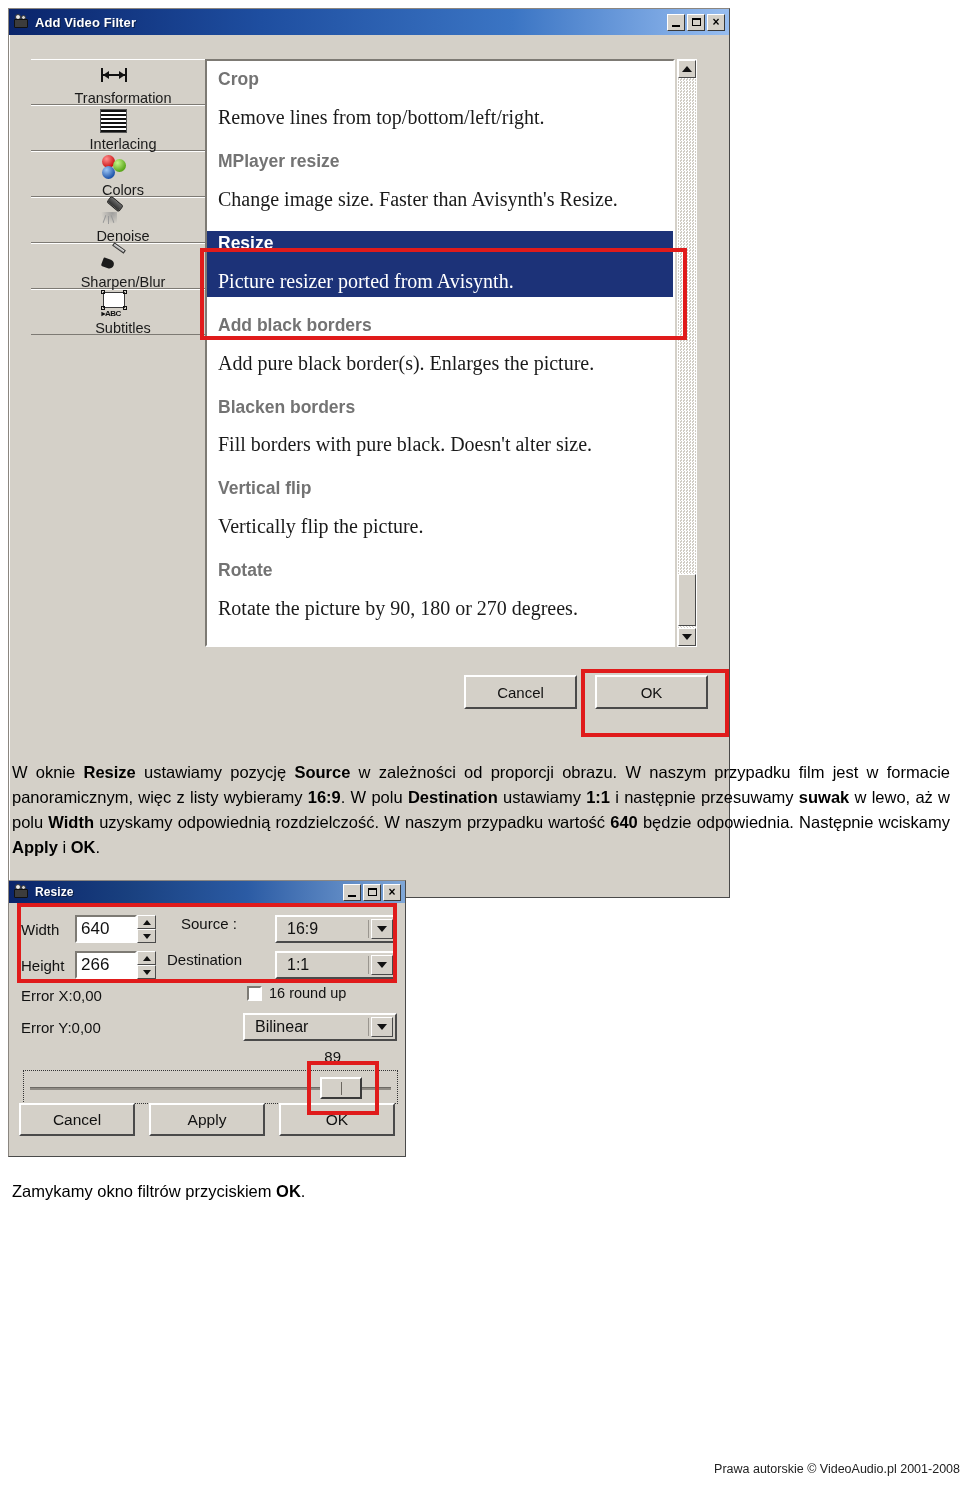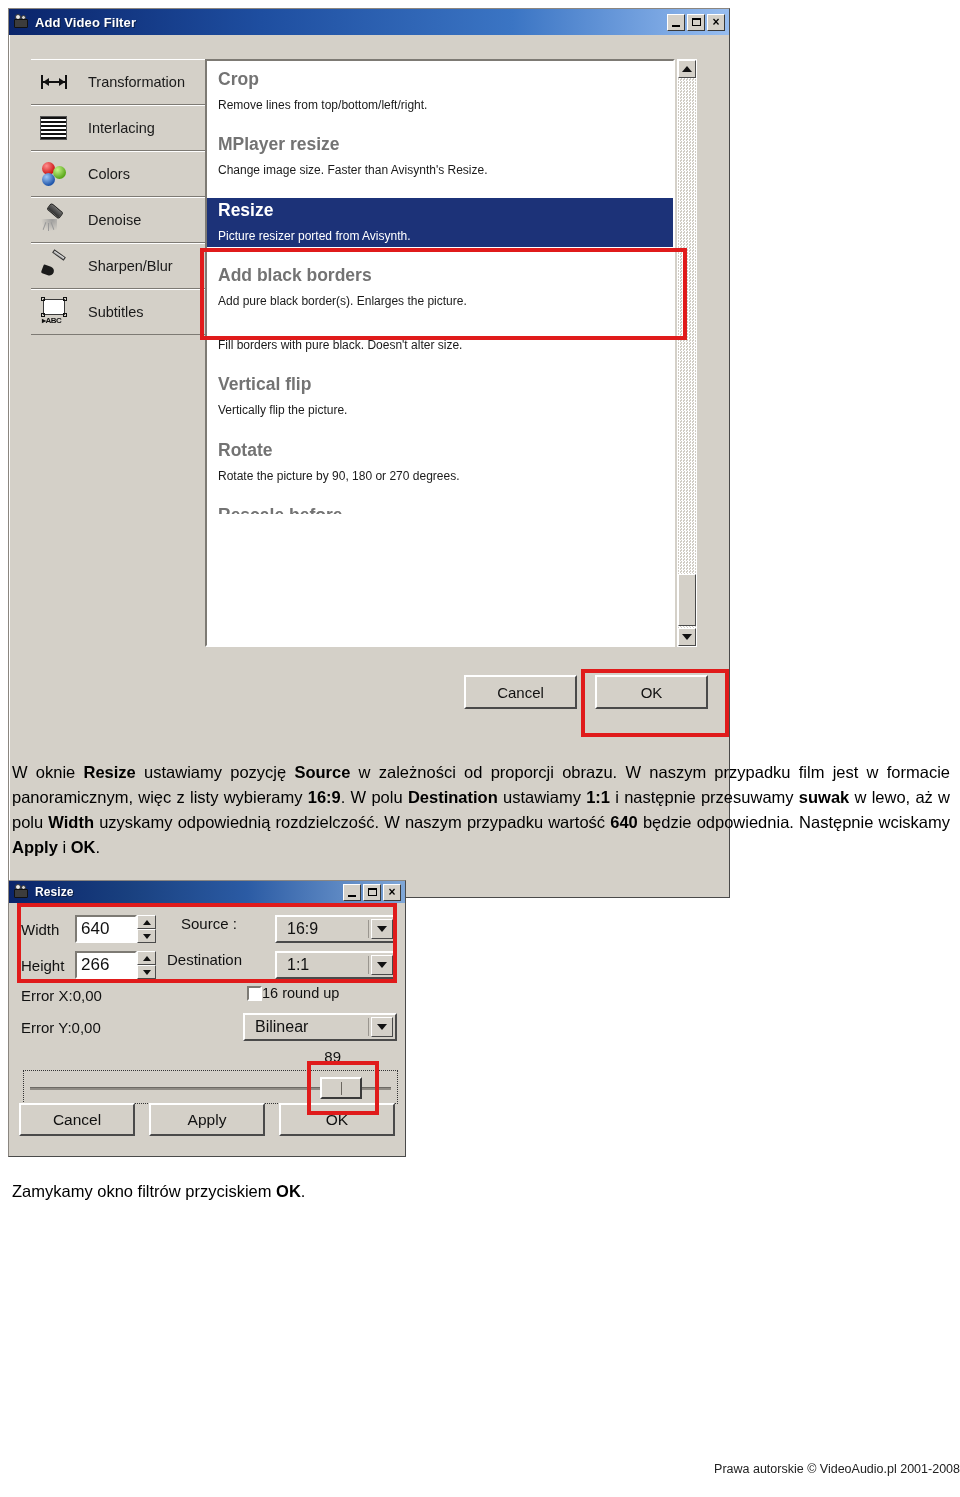--- a/index.html
+++ b/index.html
@@ -72,20 +72,21 @@
   .avf-body { position: absolute; left: 0; top: 26px; right: 0; bottom: 0; }
 
   
   .cat-list { position: absolute; left: 22px; top: 24px; width: 176px; }
   .cat-item {
     height: 46px; display: flex; align-items: center;
     background: #d4d0c8;
     border-top: 1px solid #ffffff;
     border-bottom: 1px solid #7d7a74;
     padding-left: 8px;
+    flex-direction: column;
   }
   .cat-item:first-child { border-top: 1px solid #ffffff; }
   .cat-icon { width: 30px; height: 30px; margin-right: 19px; flex: 0 0 auto; position: relative; }
   .cat-label { font-size: 14.5px; color: #1a1a1a; white-space: nowrap; }
 
   
   .ic-arrows { }
   .ic-arrows .bar { position: absolute; left: 3px; top: 14px; width: 24px; height: 2px; background: #111; }
   .ic-arrows .cap-l { position: absolute; left: 2px; top: 8px; width: 2px; height: 14px; background: #111; }
   .ic-arrows .cap-r { position: absolute; left: 26px; top: 8px; width: 2px; height: 14px; background: #111; }
@@ -140,21 +141,21 @@
   
   .list-pane {
     position: absolute; left: 196px; top: 24px; width: 470px; height: 588px;
     background: #ffffff;
     border: 2px solid; border-color: #7d7a74 #ffffff #ffffff #7d7a74;
     overflow: hidden;
   }
   .list-inner { padding: 6px 0 0 7px; }
   .flt { margin-bottom: 16px; padding: 2px 4px 3px 4px; }
   .flt-name { font-size: 17.5px; font-weight: bold; color: #737373; line-height: 1.25; }
-  .flt-desc { font-size: 12px; color: #1a1a1a; line-height: 1.3; margin-top: 7px; }
+  .flt-desc { font-size: 20px; color: #1a1a1a; line-height: 1.3; margin-top: 13px; font-family: Liberation Serif, serif; }
   .flt.selected { background: #1c3278; margin-left: -7px; padding-left: 11px; margin-bottom: 16px; }
   .flt.selected .flt-name, .flt.selected .flt-desc { color: #ffffff; }
   .flt.partial { opacity: 1; }
   .flt.partial .flt-name { overflow: hidden; height: 9px; }
 
   
   .vscroll {
     position: absolute; left: 668px; top: 24px; width: 20px; height: 588px;
     background: #d4d0c8;
     border: 1px solid #ffffff;
@@ -229,21 +230,21 @@
   .combo .arrow-btn {
     position: absolute; right: 2px; top: 2px; bottom: 2px; width: 22px;
     background: #d4d0c8;
     border: 1px solid; border-color: #ffffff #4a4a4a #4a4a4a #ffffff;
     display: flex; align-items: center; justify-content: center;
   }
   .combo .sep { position: absolute; right: 26px; top: 3px; bottom: 3px; width: 1px; background: #9a968f; }
 
   .err-txt { position: absolute; font-size: 15px; color: #111; }
 
-  .chk-row { position: absolute; display: flex; align-items: center; }
+  .chk-row { position: absolute; display: flex; align-items: center; gap: 7px; }
   .chk-box { width: 15px; height: 15px; background: #ffffff;
       border: 2px solid; border-color: #7d7a74 #ffffff #ffffff #7d7a74; }
   .chk-lbl { font-size: 14.5px; color: #111; }
 
   .slider-group { position: absolute; left: 10px; top: 145px; width: 380px; }
   .slider-val { position: absolute; right: 58px; top: 0; font-size: 15px; color: #111; }
   .slider-track-wrap {
     position: absolute; left: 4px; top: 22px; width: 375px; height: 34px;
     border: 1px dotted #333;
     display: flex; align-items: center;
@@ -375,20 +376,21 @@
           </div>
           <div class="flt selected">
             <div class="flt-name">Resize</div>
             <div class="flt-desc">Picture resizer ported from Avisynth.</div>
           </div>
           <div class="flt">
             <div class="flt-name">Add black borders</div>
             <div class="flt-desc">Add pure black border(s). Enlarges the picture.</div>
           </div>
           <div class="flt">
+            <div class="flt-name">Blacken borders</div>
             <div class="flt-desc">Fill borders with pure black. Doesn't alter size.</div>
           </div>
           <div class="flt">
             <div class="flt-name">Vertical flip</div>
             <div class="flt-desc">Vertically flip the picture.</div>
           </div>
           <div class="flt">
             <div class="flt-name">Rotate</div>
             <div class="flt-desc">Rotate the picture by 90, 180 or 270 degrees.</div>
           </div>

